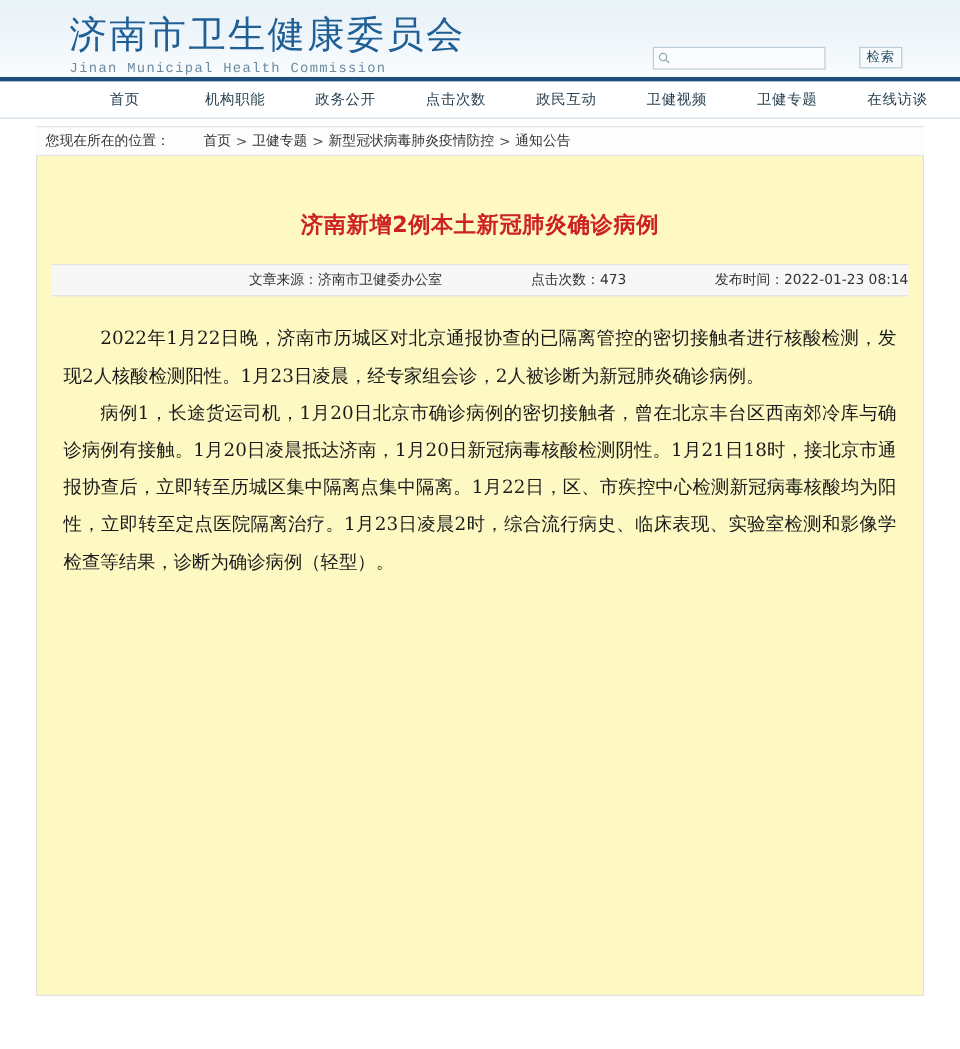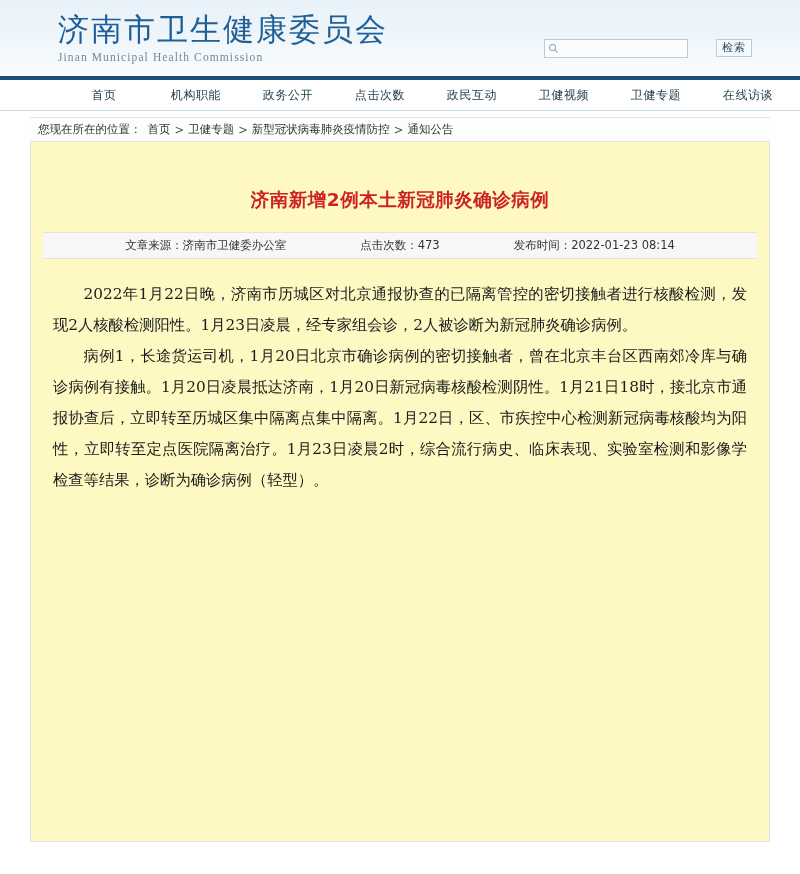--- a/index.html
+++ b/index.html
@@ -11,40 +11,40 @@
     width: 800px;
     height: 874px;
     font-family: "Liberation Sans", "DejaVu Sans", sans-serif;
     color: #222;
     overflow: hidden;
   }
 
   
   .site-header {
     position: relative;
-    height: 76px;
+    height: 64px;
     background: linear-gradient(to bottom, #e8f2f8 0%, #eef5fa 45%, #f4f9fc 75%, #fbfdfe 100%);
     border-bottom: none;
   }
   .logo-block {
     position: absolute;
     left: 58px;
     top: 12px;
   }
   .logo-cn {
     font-family: "DejaVu Sans", "Liberation Sans", sans-serif;
     font-size: 31px;
     letter-spacing: 2px;
     color: #1f5f96;
     line-height: 1.15;
     white-space: nowrap;
     font-weight: 400;
   }
   .logo-en {
-    font-family: Liberation Serif, serif;
+    font-family: Liberation Mono, monospace;
     font-size: 11.5px;
     letter-spacing: 1.1px;
     color: #6d8aa0;
     margin-top: 3px;
     white-space: nowrap;
   }
 
   .search-wrap {
     position: absolute;
     right: 48px;
@@ -125,21 +125,21 @@
     display: flex;
     align-items: center;
     padding-left: 8px;
     box-sizing: border-box;
     font-family: "DejaVu Sans", "Liberation Sans", sans-serif;
     font-size: 11.5px;
     color: #333;
     white-space: nowrap;
     gap: 2px;
   }
-  .crumb-label { margin-right: 4px; }
+  .crumb-label { margin-right: 26px; }
   .crumb-link { color: #333; cursor: pointer; }
   .crumb-sep { color: #555; margin: 0 2px; }
 
   
   .content-frame {
     margin: 0 30px;
     border-left: 1px solid #e0e0e0;
     border-right: 1px solid #e0e0e0;
     border-bottom: 1px solid #e0e0e0;
     min-height: 700px;
@@ -158,21 +158,21 @@
     line-height: 1.2;
   }
   .meta-bar {
     margin: 21px 12px 0 12px;
     height: 25px;
     background: #f7f7f7;
     border-top: 1px solid #e2e2e2;
     border-bottom: 1px solid #e2e2e2;
     display: flex;
     align-items: center;
-    justify-content: center;
+    justify-content: flex-end;
     gap: 74px;
     font-family: "DejaVu Sans", "Liberation Sans", sans-serif;
     font-size: 11.5px;
     color: #333;
     white-space: nowrap;
   }
 
   .article-body {
     padding: 20px 22px 0 22px;
     font-family: "DejaVu Serif", "Liberation Serif", serif;

